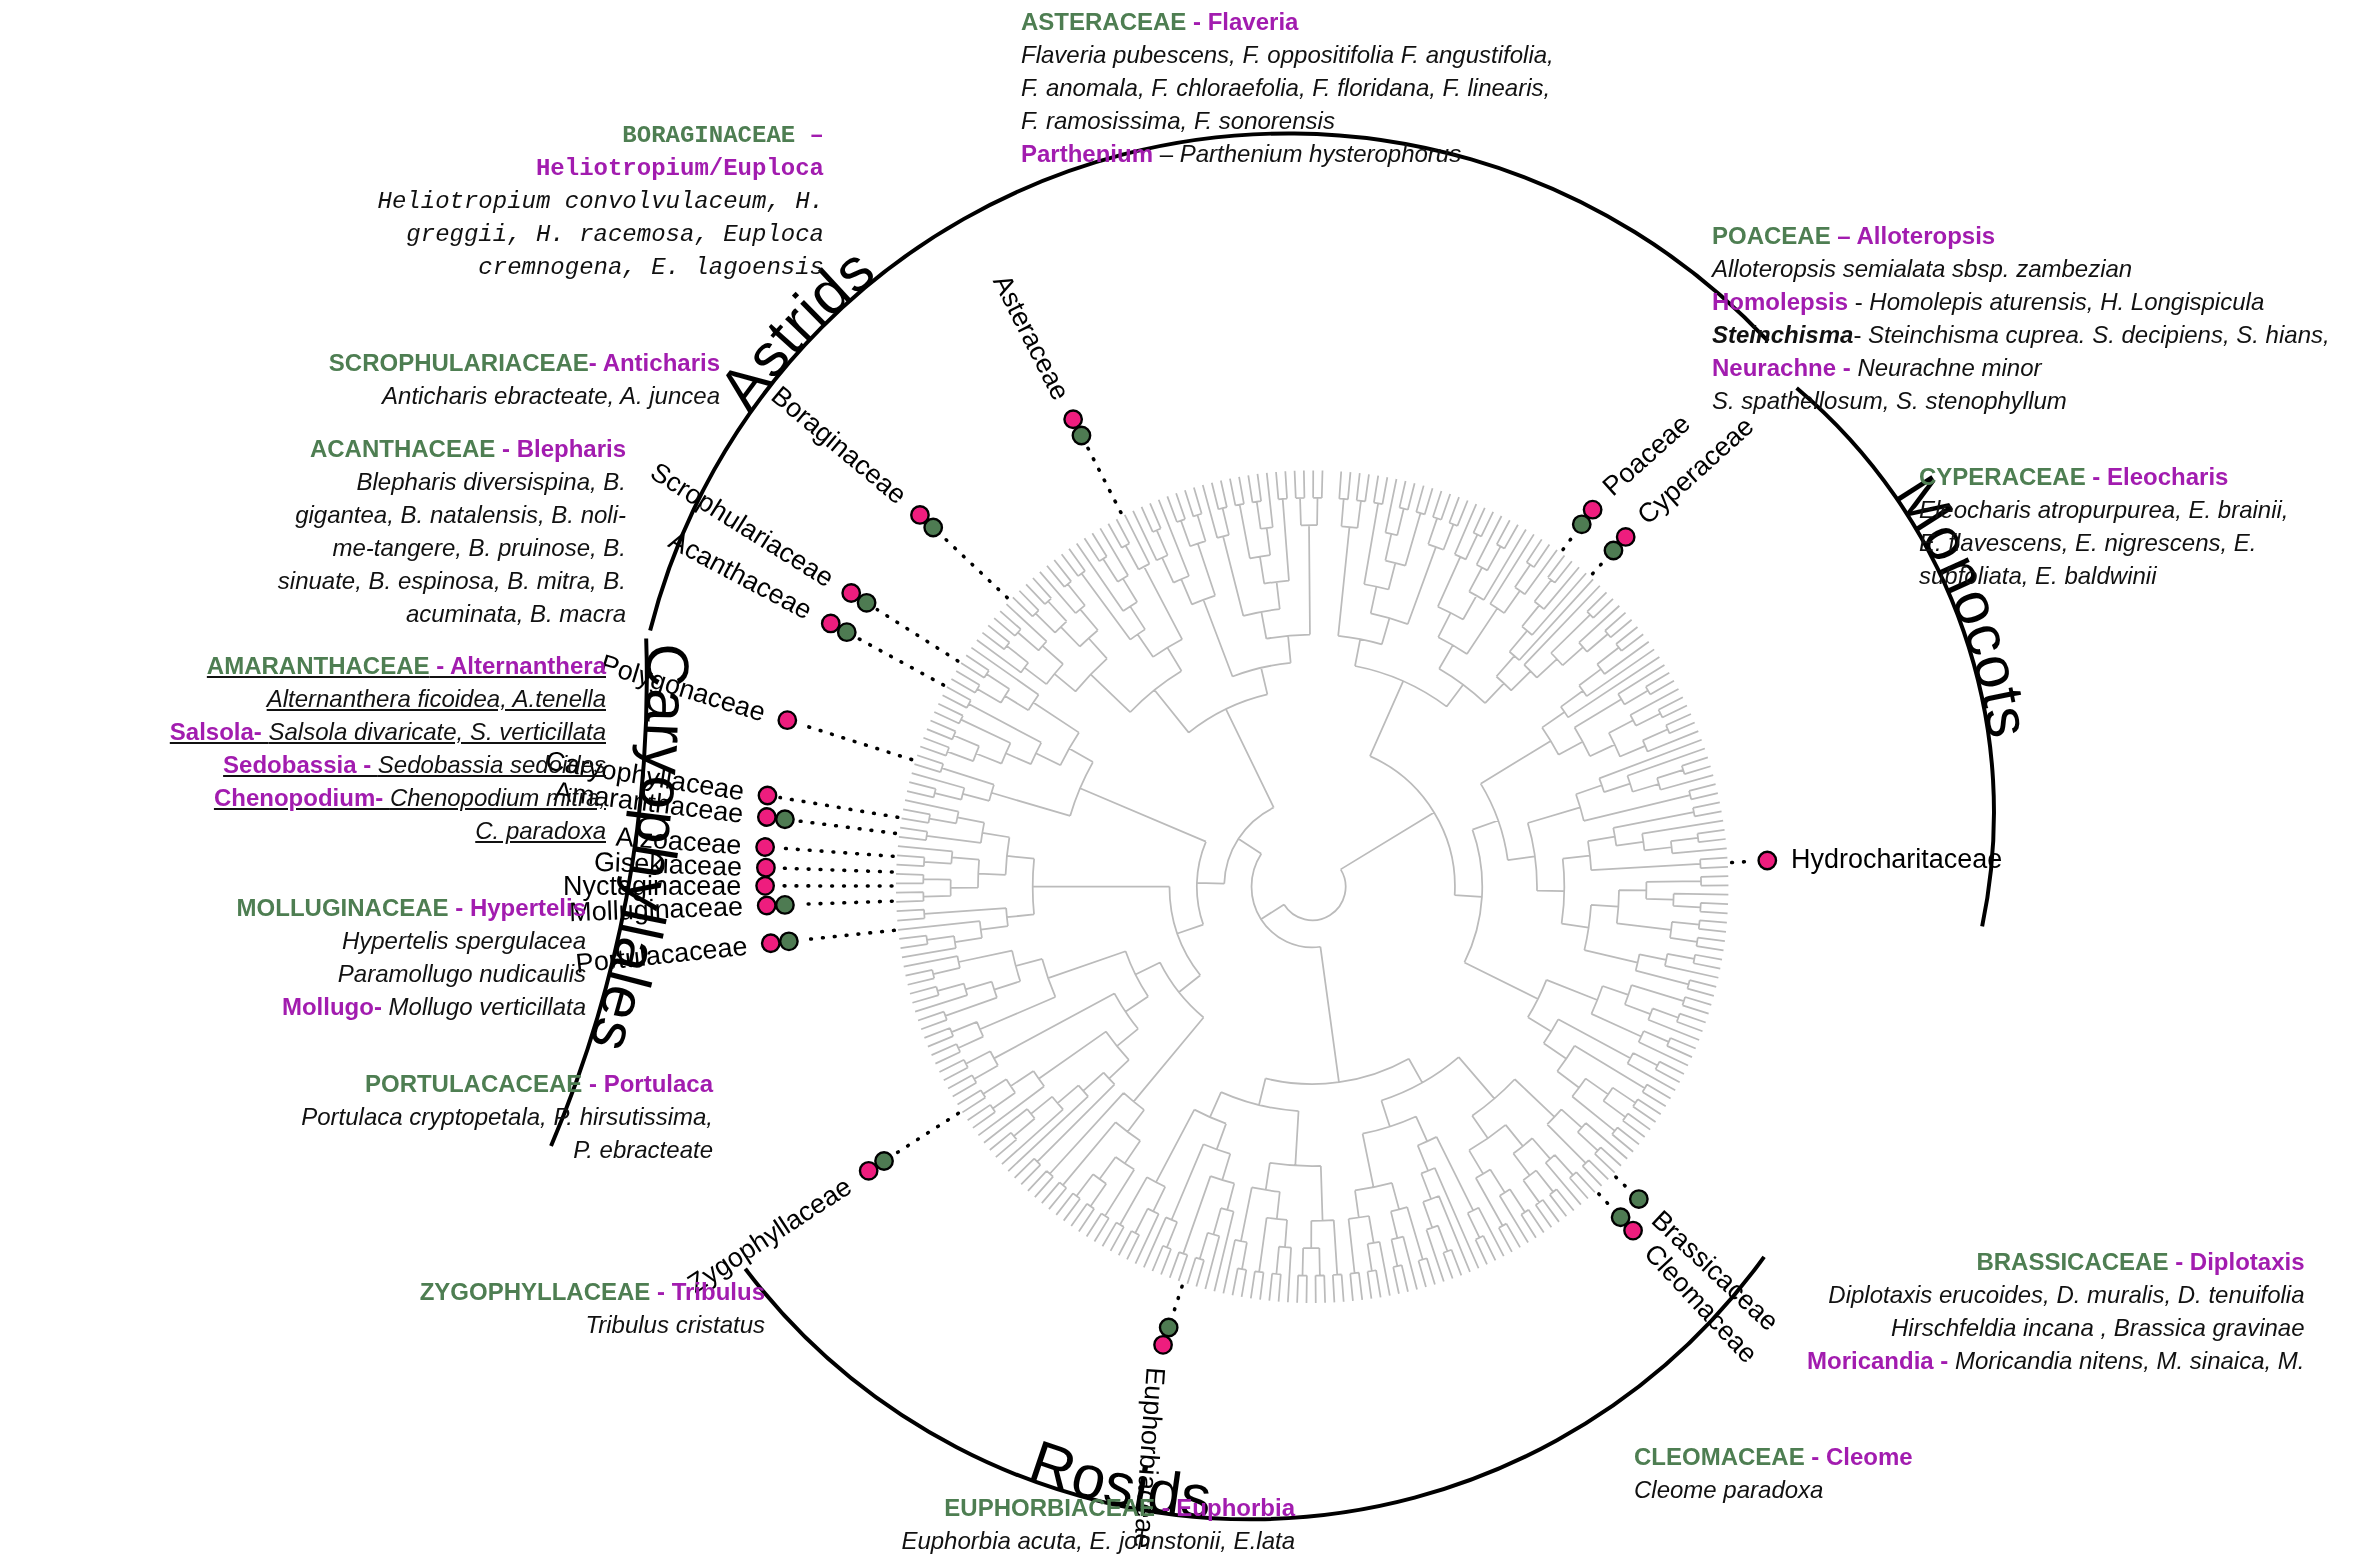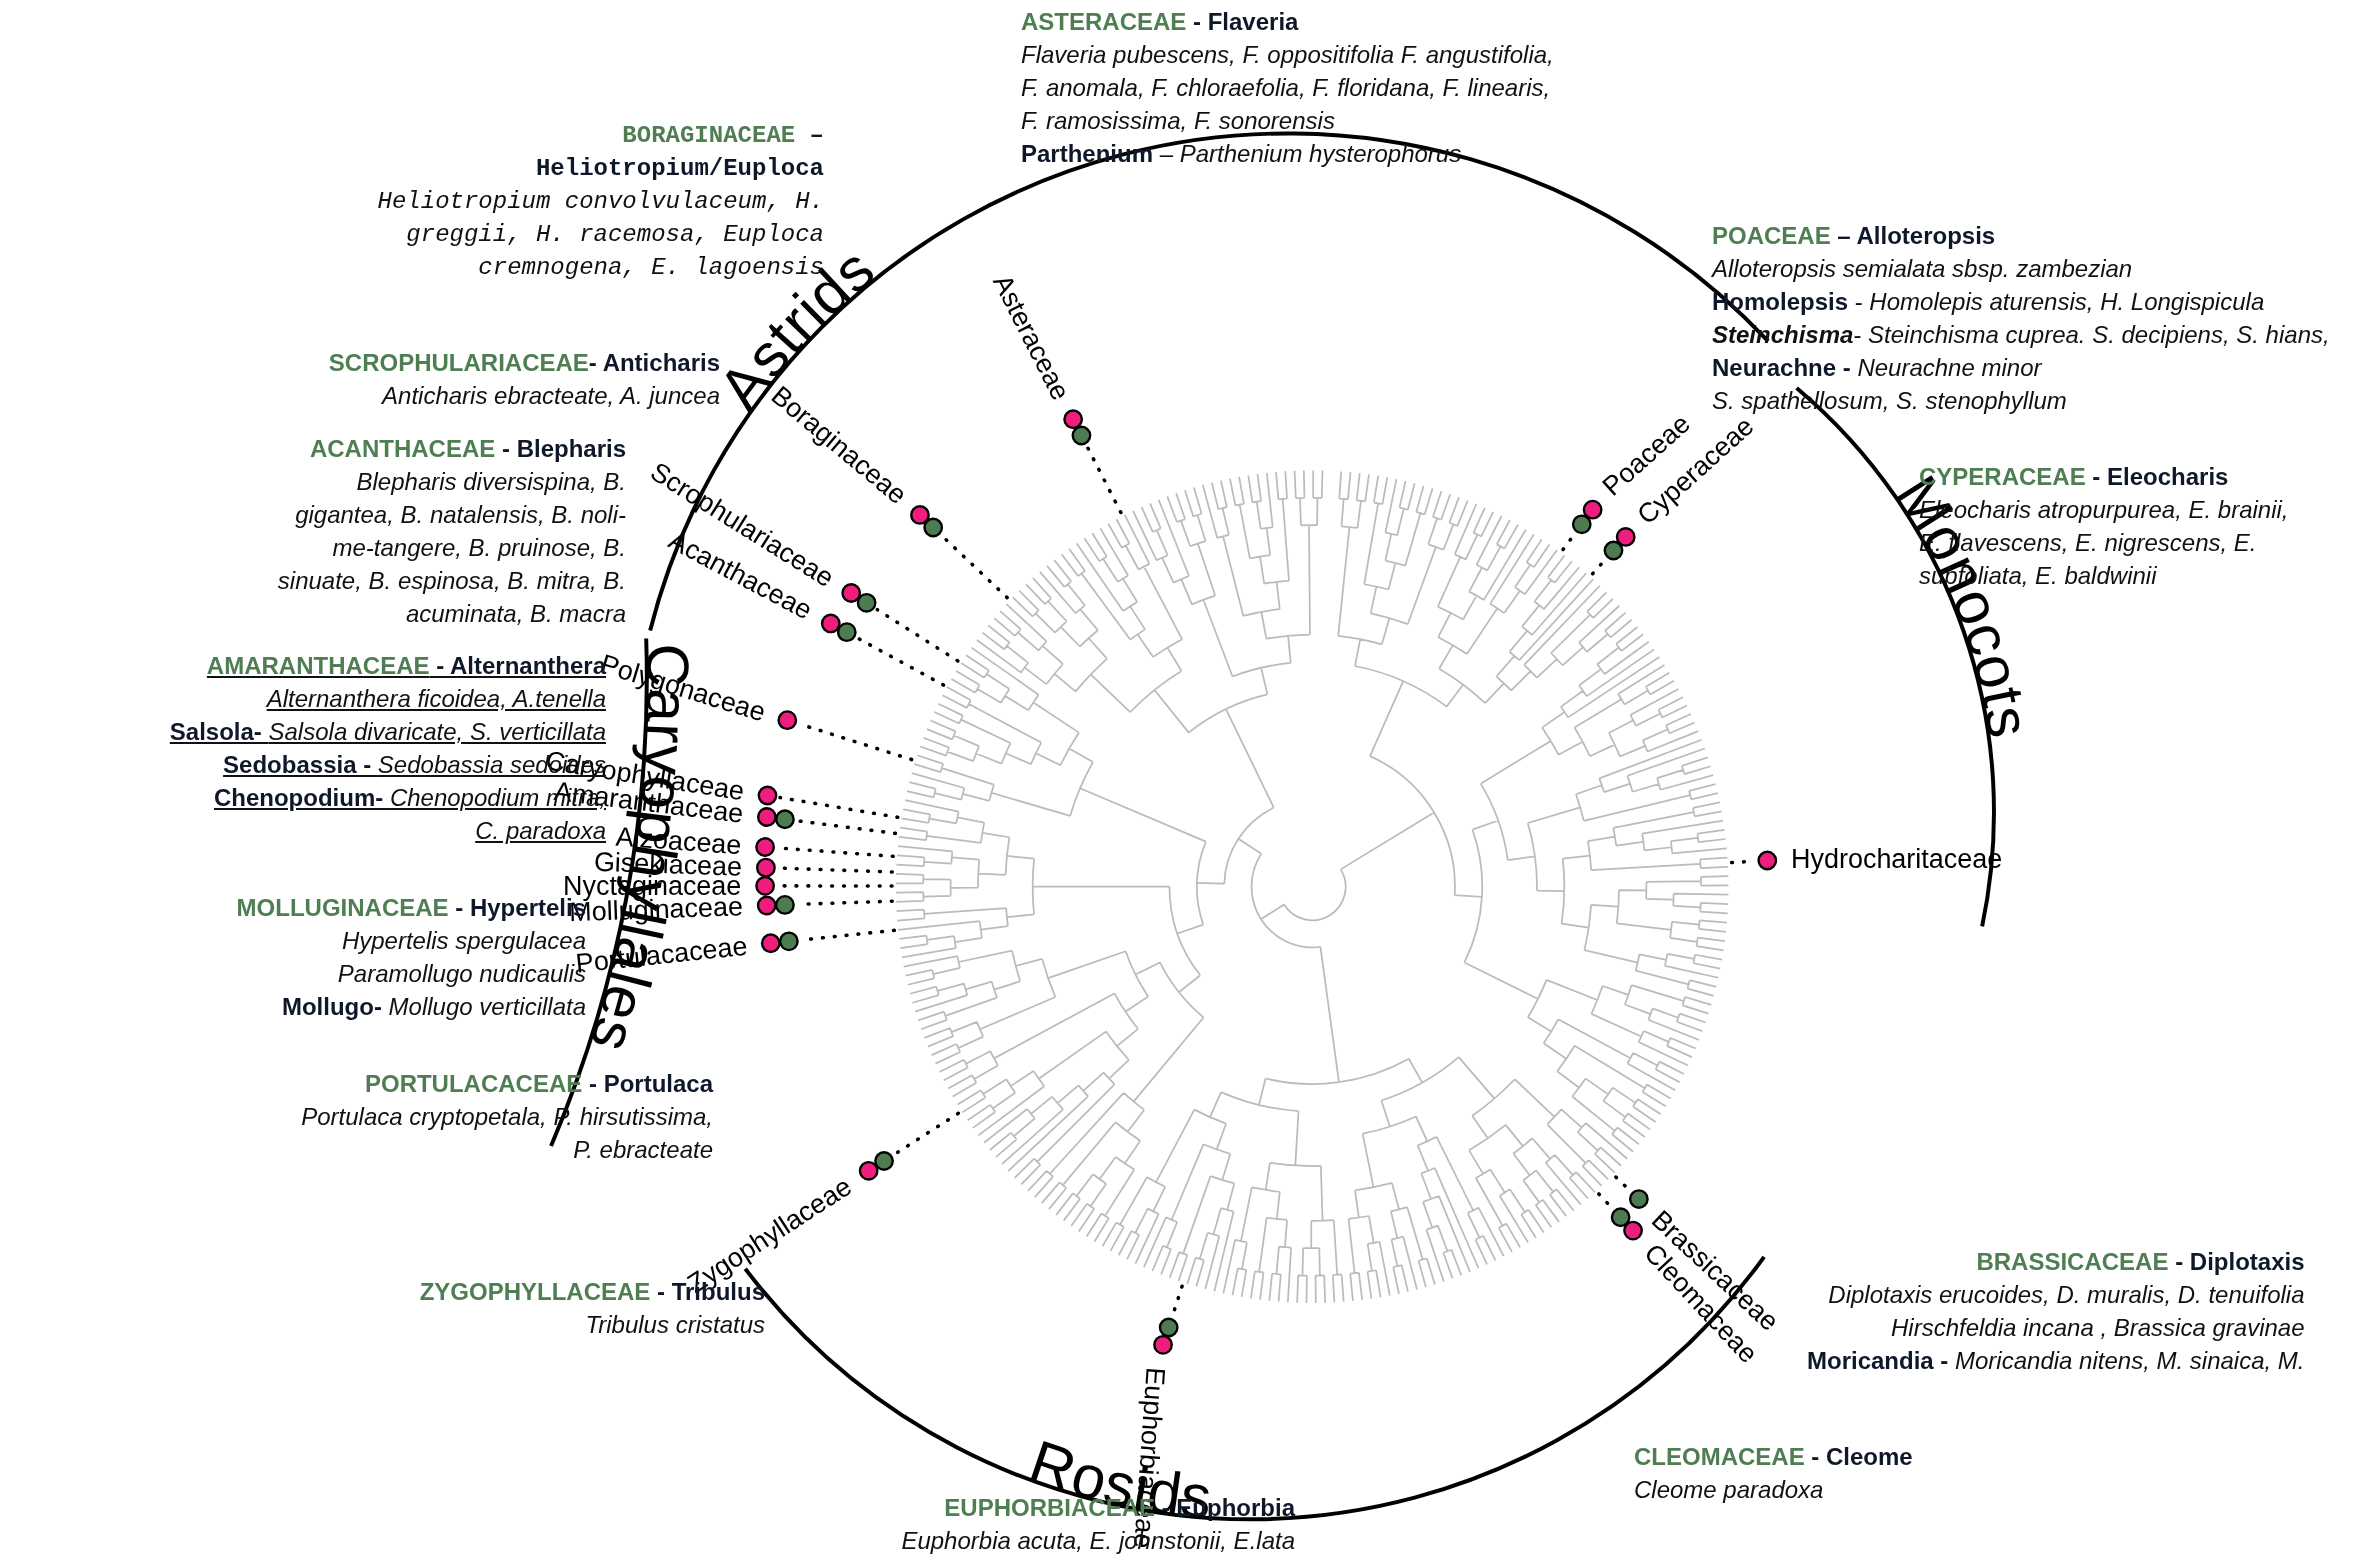--- a/index.html
+++ b/index.html
@@ -2,21 +2,21 @@
 <html style="font-size:12.7px"><head>
 <meta charset="utf-8">
 <style>
   html,body{margin:0;padding:0;background:#ffffff;}
   body{width:2377px;height:1564px;position:relative;overflow:hidden;
        font-family:"Liberation Sans", sans-serif;color:#111;}
   #fig{position:absolute;left:0;top:0;}
   .note{position:absolute;font-size:24px;line-height:33px;white-space:nowrap;}
   .note.r{text-align:right;}
   .seg-f{font-weight:700;}
-  .seg-b{font-weight:700;color:#0f172a;}
+  .seg-b{font-weight:700;color:#a21caf;}
   .seg-i{font-style:italic;}
   .seg-bi{font-style:italic;font-weight:700;}
   .seg-n{}
   
   #note-asteraceae    {left:1021px;top:4.8px;}
   #note-boraginaceae  {right:1553px;top:119px;font-family:Liberation Mono, monospace;}
   #note-scrophulariaceae{right:1657px;top:346px;}
   #note-acanthaceae   {right:1751px;top:432px;}
   #note-amaranthaceae {right:1771px;top:649px;text-decoration:underline;}
   #note-molluginaceae {right:1791px;top:891px;}

